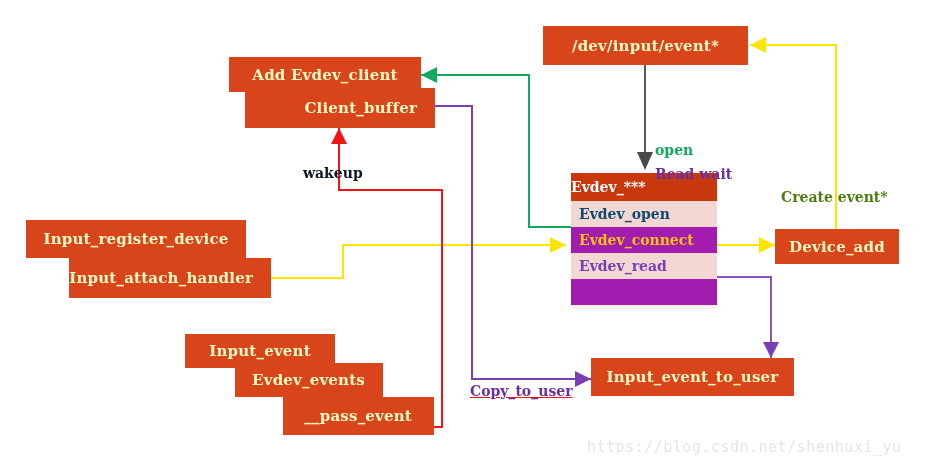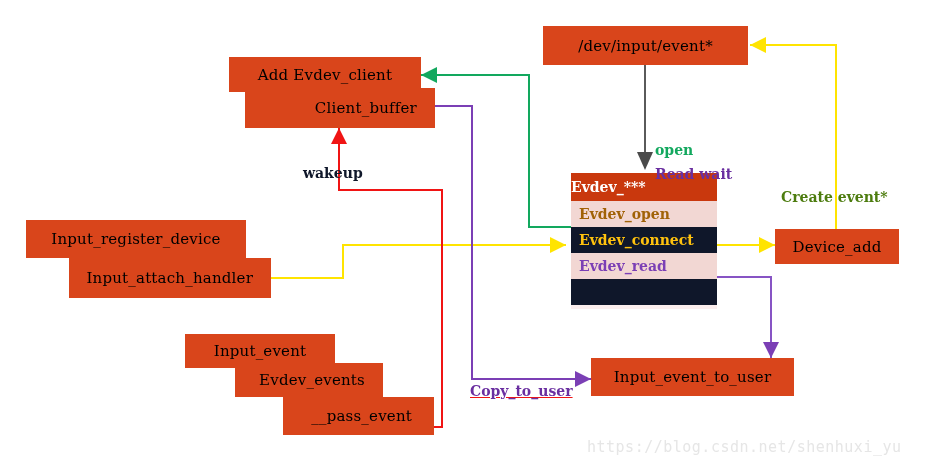--- a/index.html
+++ b/index.html
@@ -11,23 +11,23 @@
     position: relative;
     width: 925px;
     height: 469px;
     background: #ffffff;
     overflow: hidden;
     font-family: "DejaVu Serif", serif;
   }
   .node {
     position: absolute;
     background: #d9451b;
-    color: #000000;
+    color: #fef9c3;
     font-family: "DejaVu Serif", serif;
-    font-weight: normal;
+    font-weight: bold;
     font-size: 15px;
     display: flex;
     align-items: center;
     justify-content: center;
     text-align: center;
     letter-spacing: 0.2px;
     box-sizing: border-box;
     padding: 0 8px;
     white-space: nowrap;
   }
@@ -59,22 +59,22 @@
     height: 26px;
     display: flex;
     align-items: center;
     padding-left: 8px;
     box-sizing: border-box;
     font-weight: bold;
     font-size: 14px;
     font-family: "DejaVu Serif", serif;
   }
   .evdev-row.alt { background: #f2d7d3; }
-  .evdev-row.plain { background: #0f172a; }
-  .evdev-row.r-open { color: #a16207; }
+  .evdev-row.plain { background: #a21caf; }
+  .evdev-row.r-open { color: #0c4a6e; }
   .evdev-row.r-connect { color: #ffc20e; }
   .evdev-row.r-read { color: #7b3fb5; }
 
   .label {
     position: absolute;
     font-family: "DejaVu Serif", serif;
     font-weight: bold;
     font-size: 14px;
     white-space: nowrap;
   }

